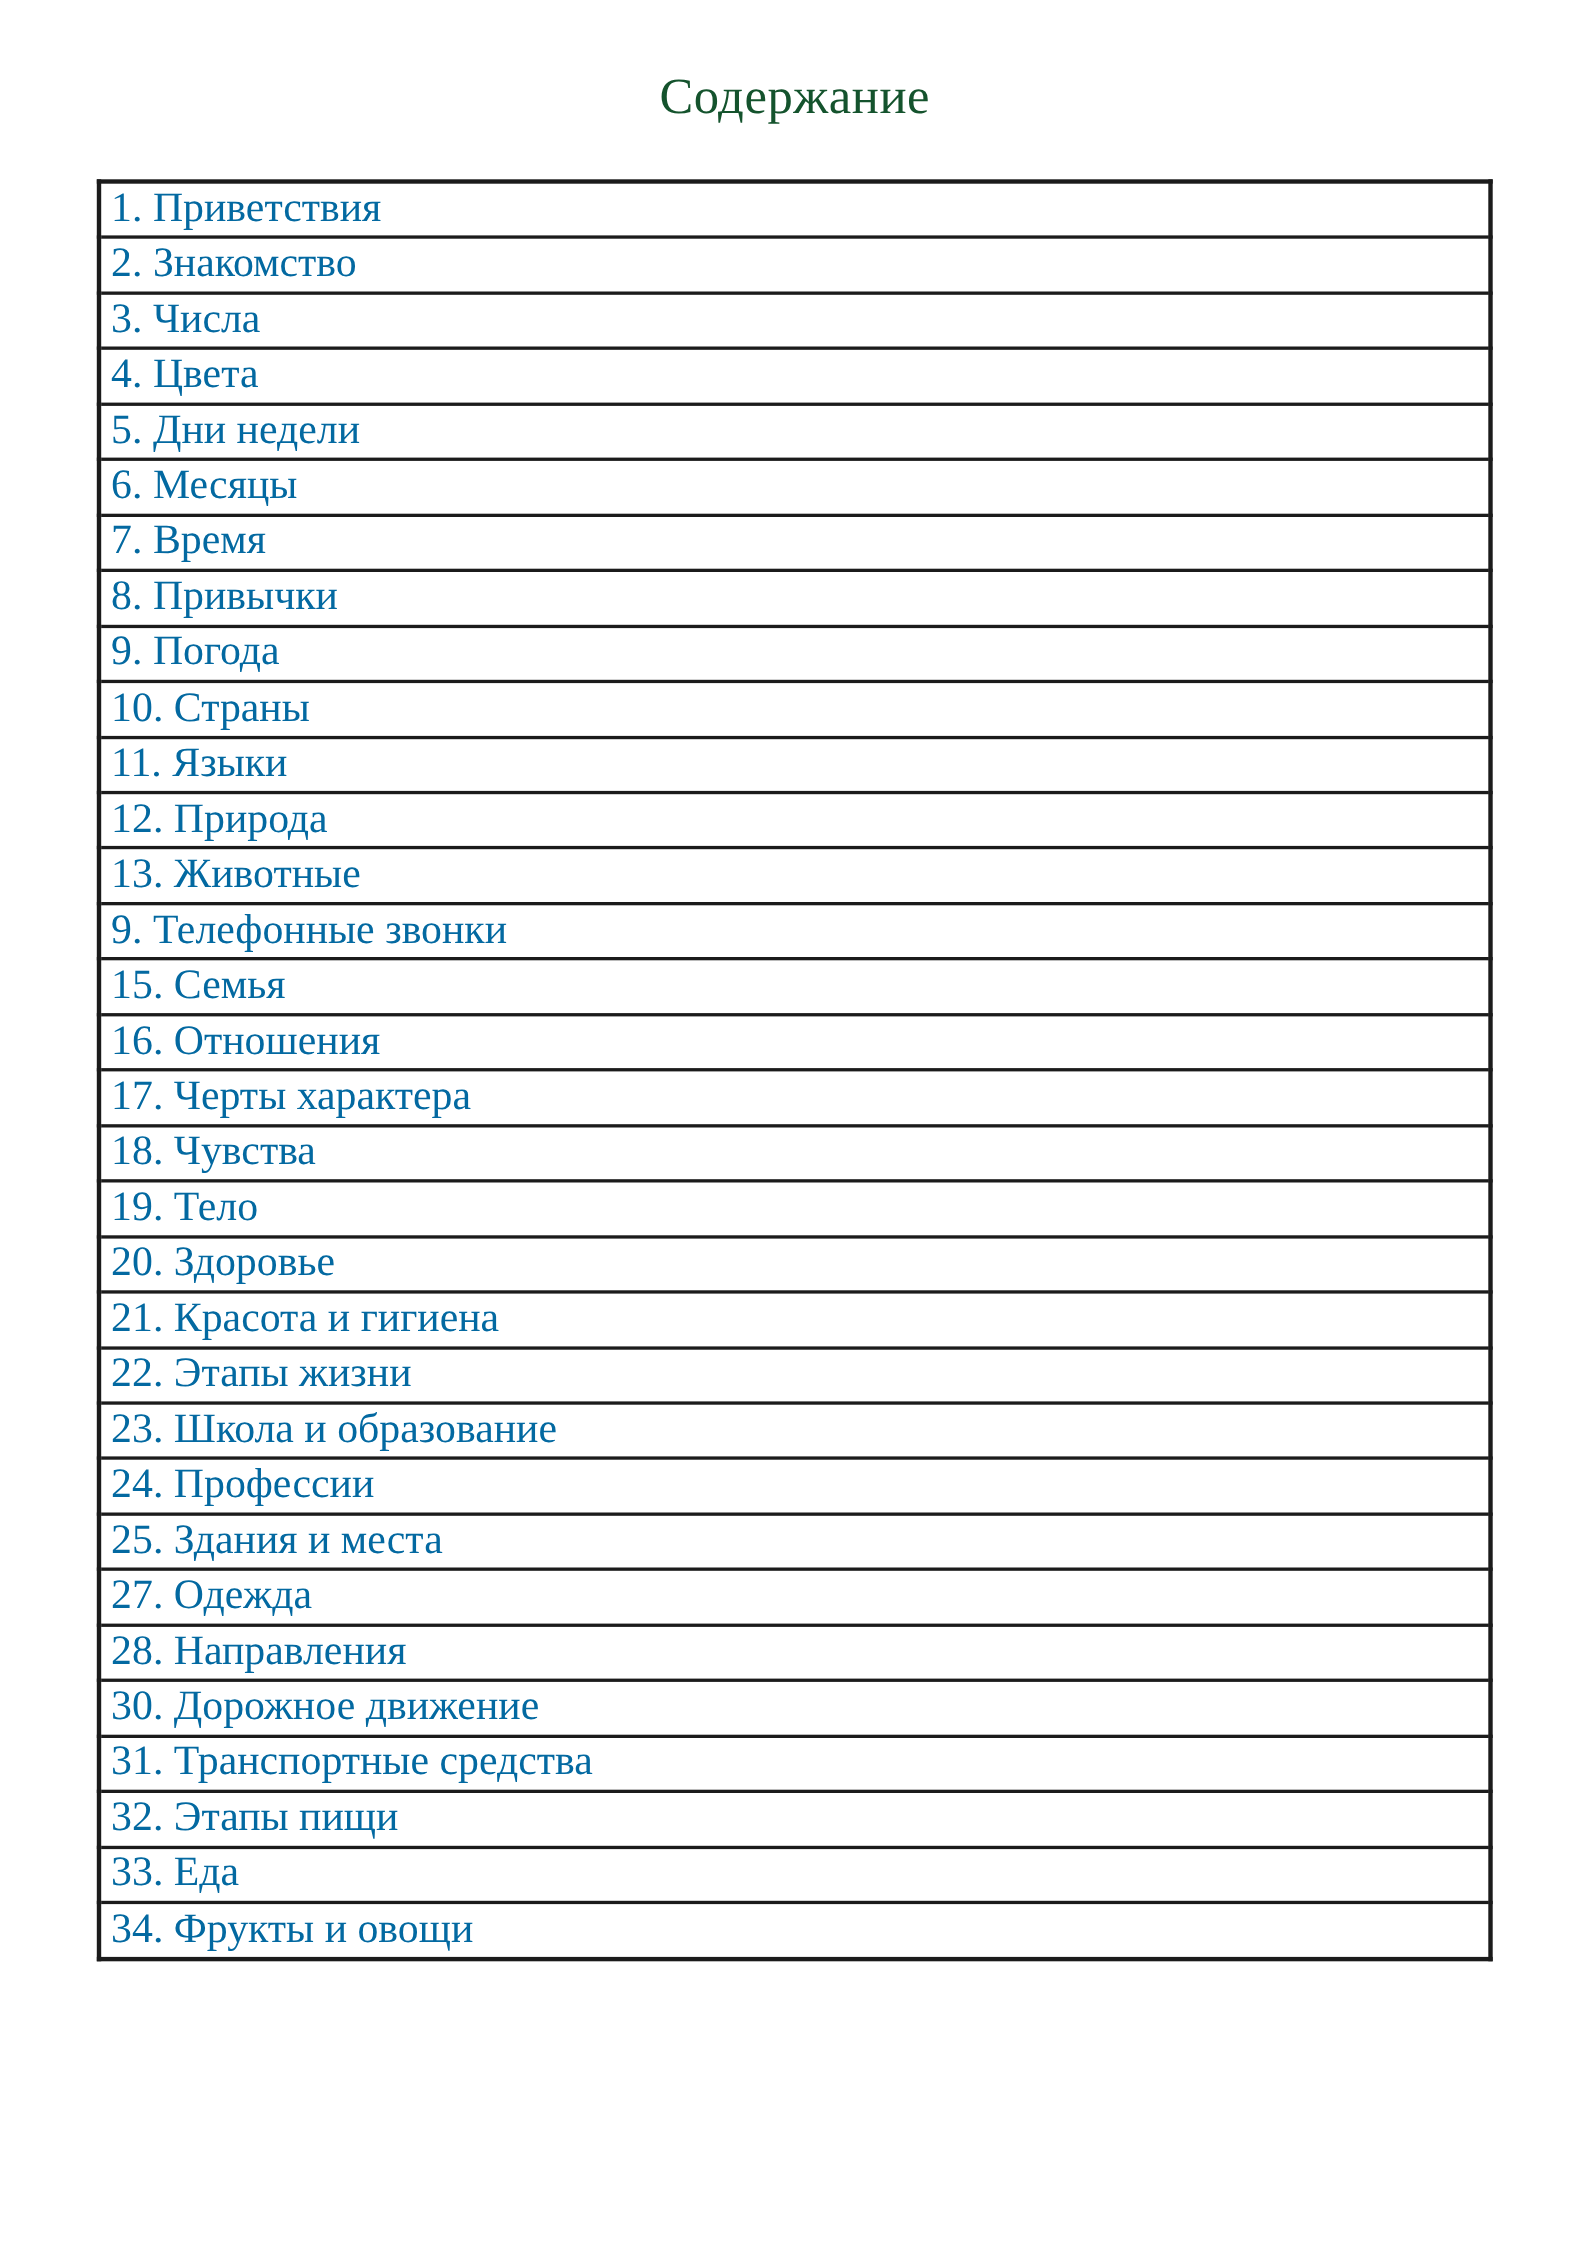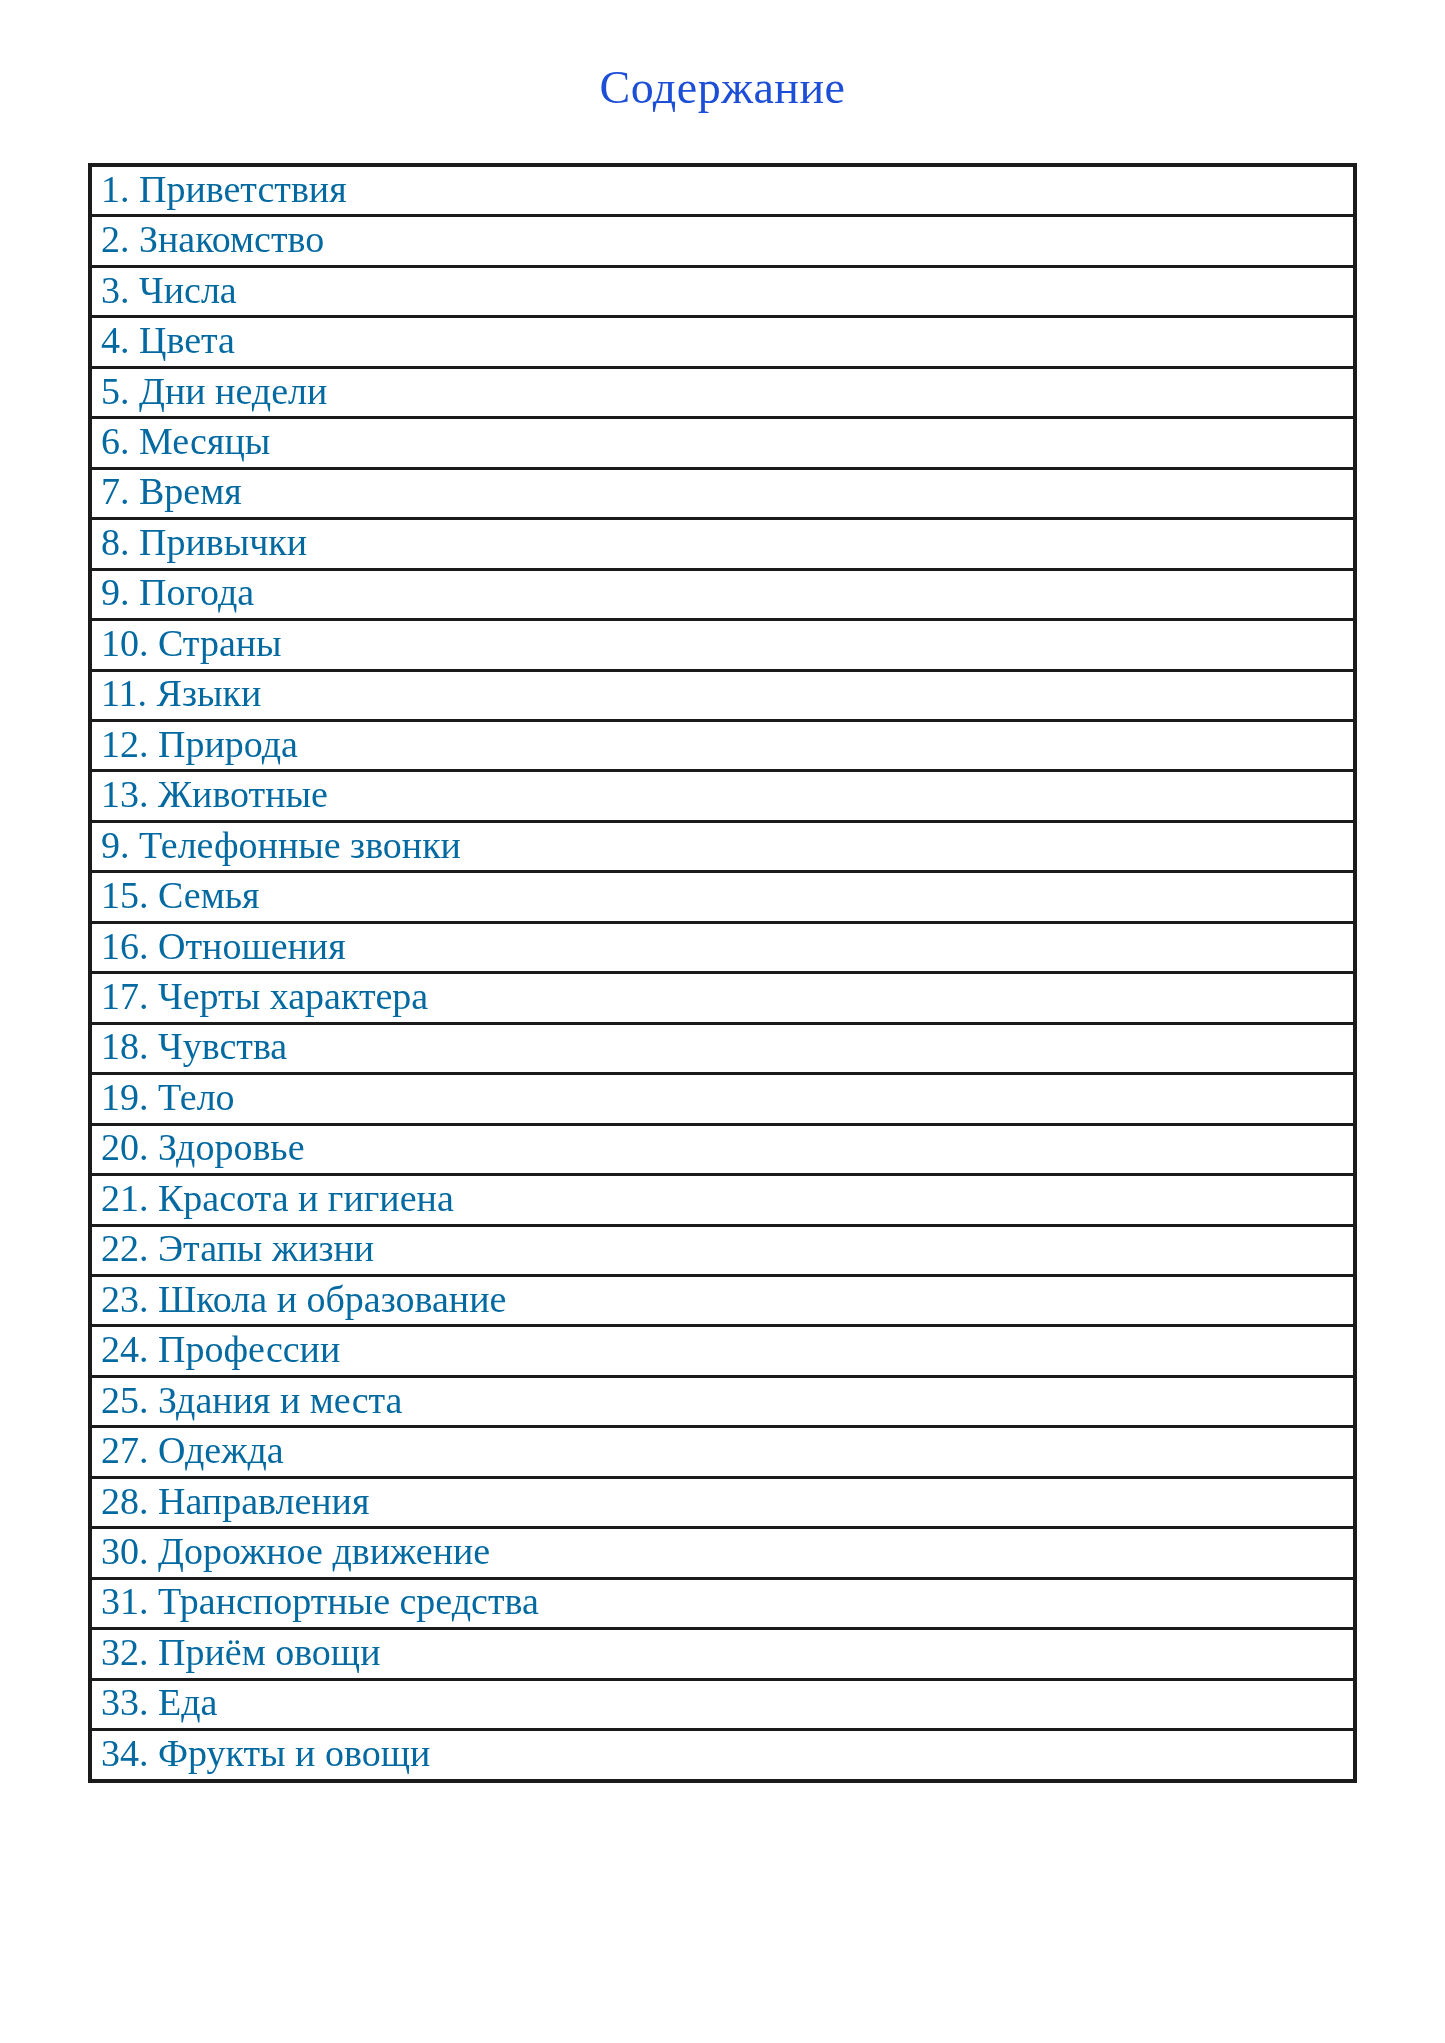--- a/index.html
+++ b/index.html
@@ -20,21 +20,21 @@
   .page-title {
     position: absolute;
     top: 62px;
     left: 0;
     width: 1445px;
     margin: 0;
     text-align: center;
     font-size: 46px;
     font-weight: normal;
     line-height: 1.15;
-    color: #1d4ed8;
+    color: #14532d;
     letter-spacing: 0.5px;
   }
   table.toc {
     position: absolute;
     left: 88px;
     top: 163px;
     width: 1269px;
     height: 1620px;
     border-collapse: collapse;
     table-layout: fixed;
@@ -173,21 +173,21 @@
 
         <tr>
           <td><span>30.</span> <span>Дорожное движение</span></td>
         </tr>
 
         <tr>
           <td><span>31.</span> <span>Транспортные средства</span></td>
         </tr>
 
         <tr>
-          <td><span>32.</span> <span>Приём овощи</span></td>
+          <td><span>32.</span> <span>Этапы пищи</span></td>
         </tr>
 
         <tr>
           <td><span>33.</span> <span>Еда</span></td>
         </tr>
 
         <tr>
           <td><span>34.</span> <span>Фрукты и овощи</span></td>
         </tr>
       </tbody>

